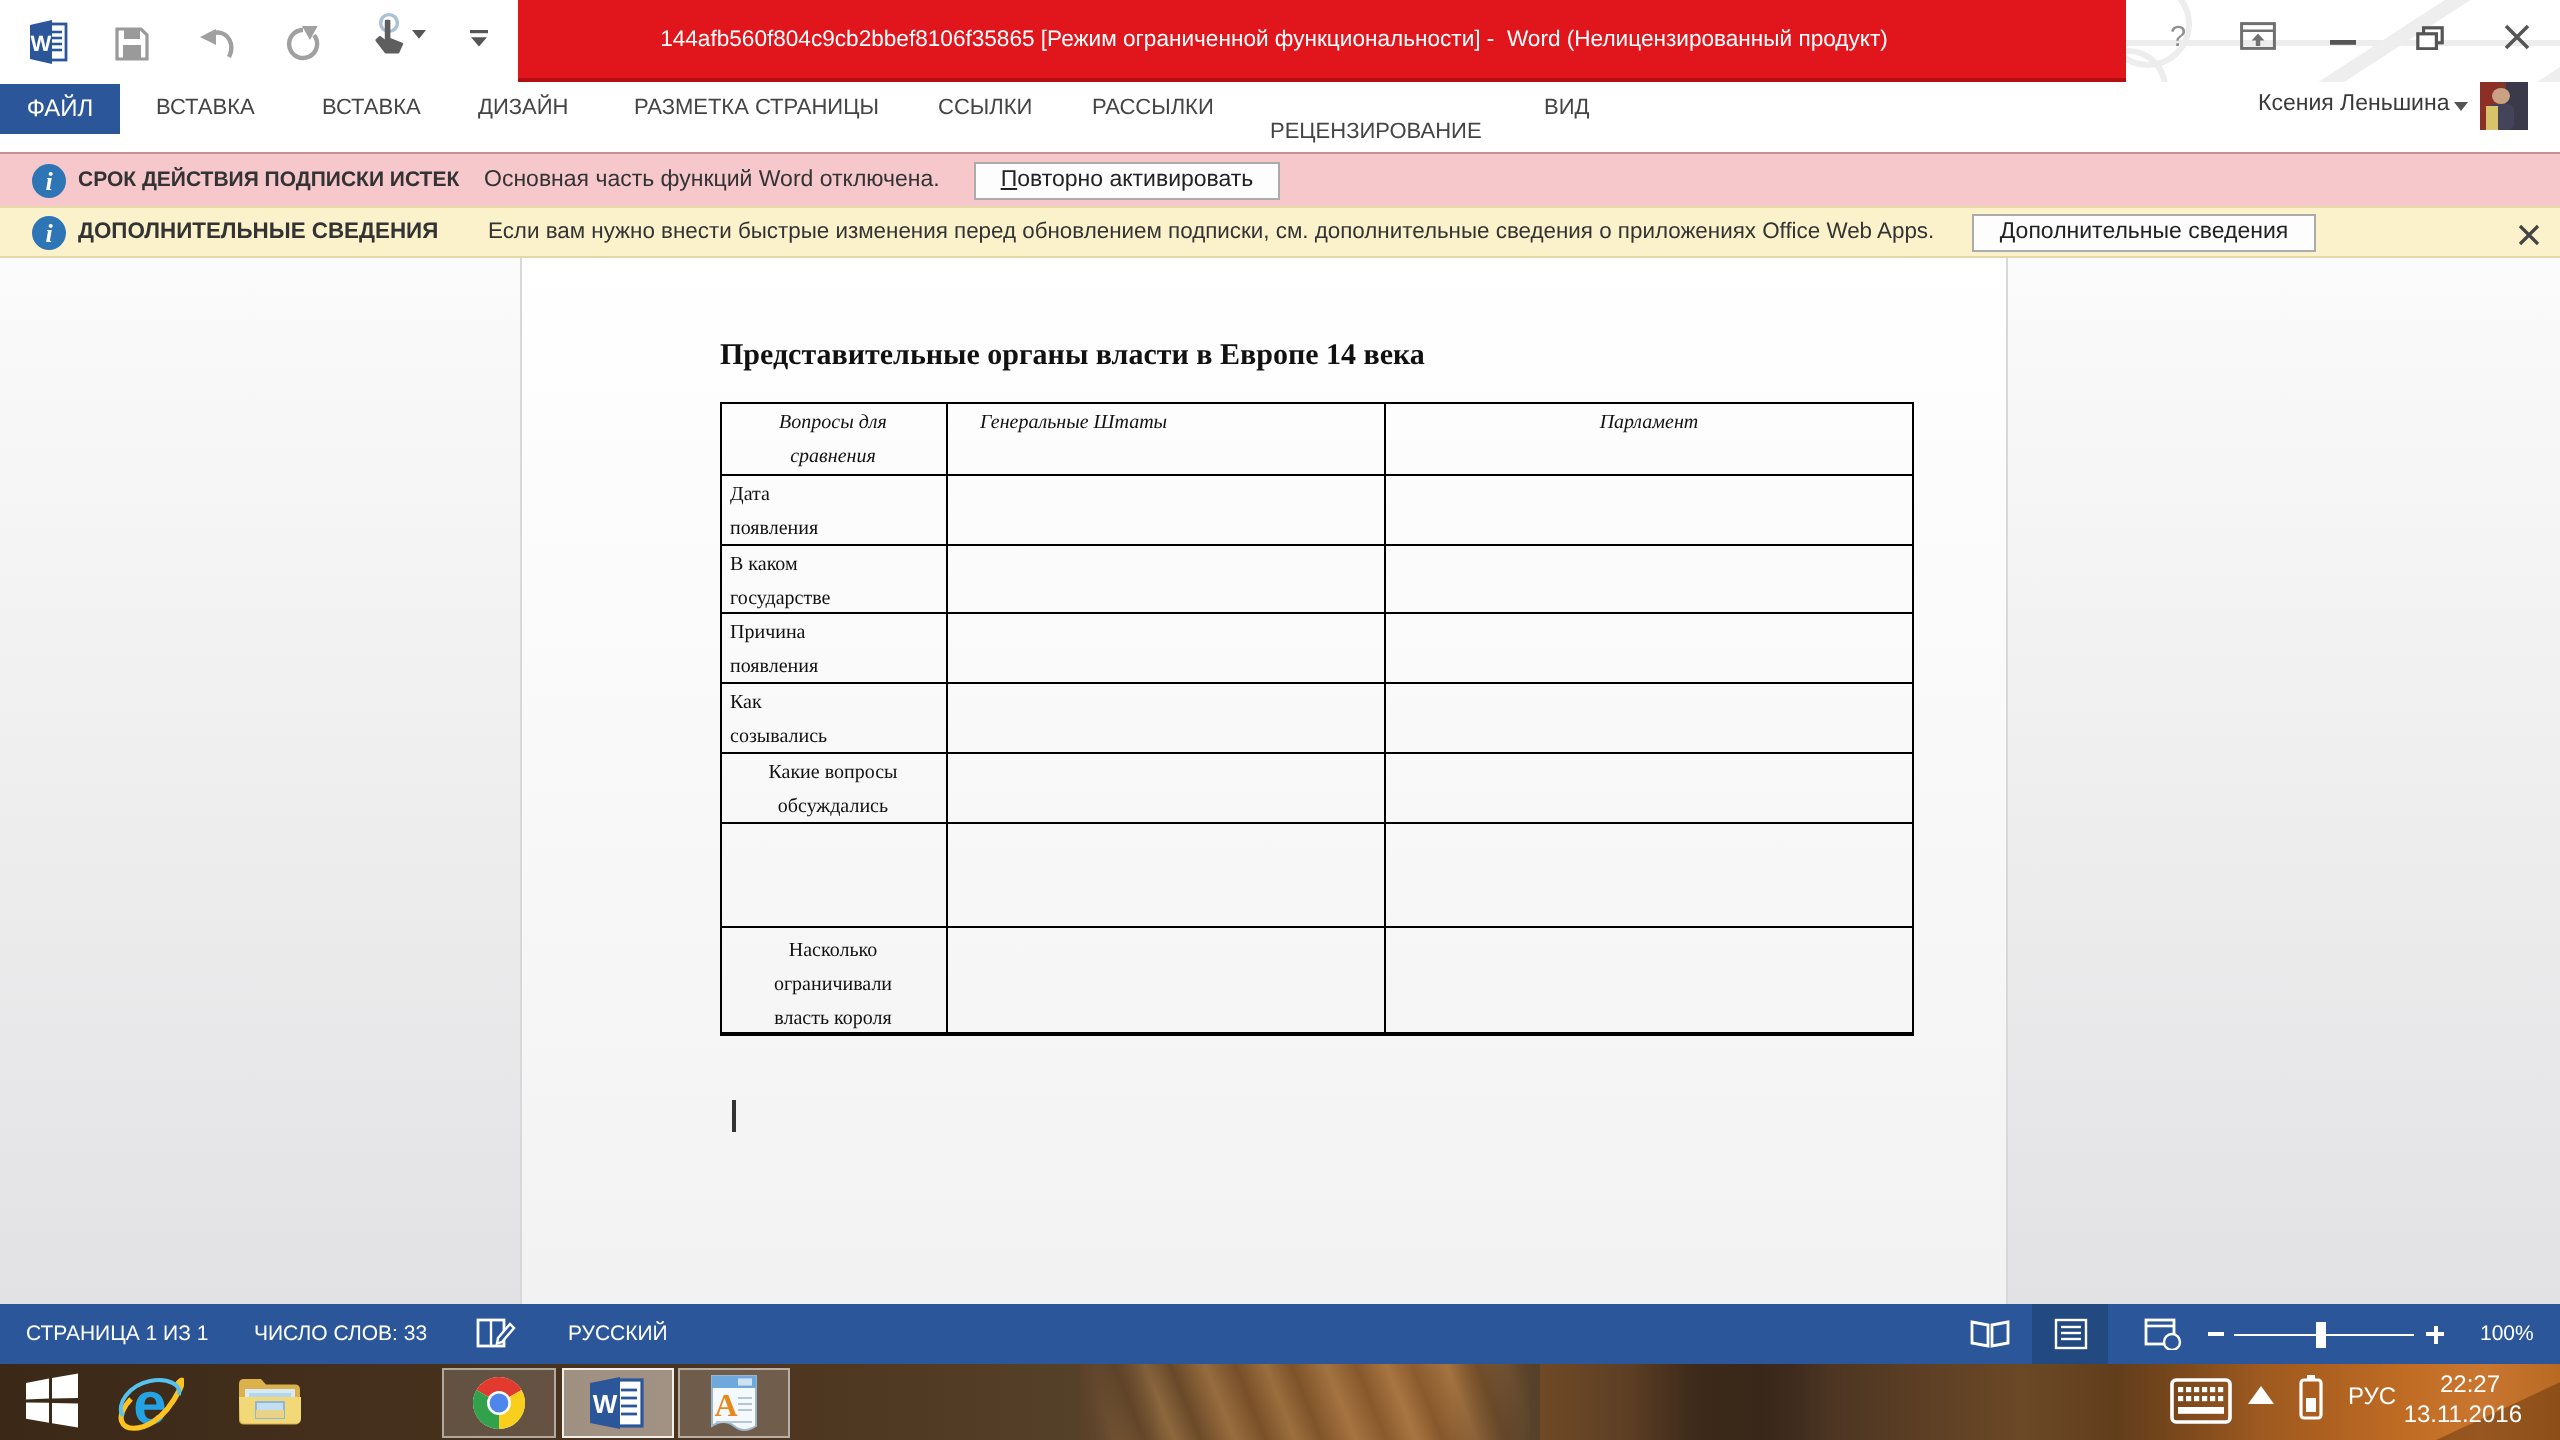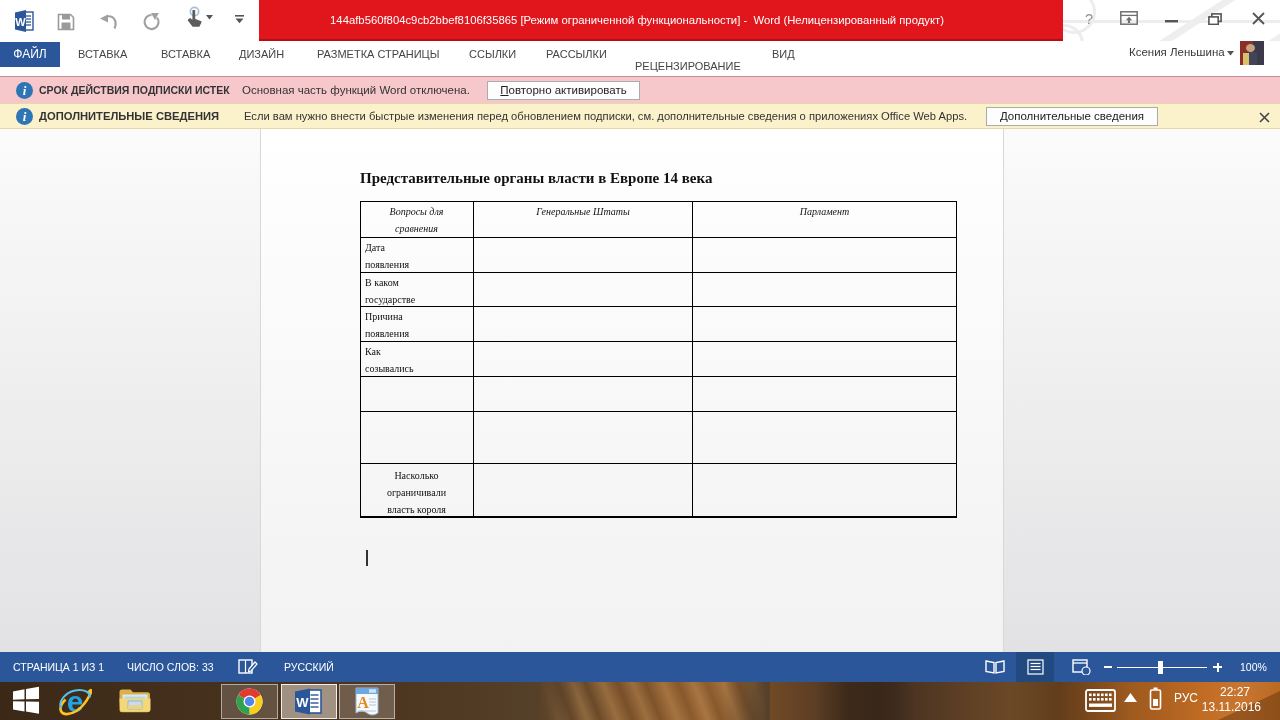--- a/index.html
+++ b/index.html
@@ -133,27 +133,28 @@
       <div class="abs" style="left:0;top:282px;width:597px;height:1.3px;background:#000;"></div>
       <div class="abs" style="left:0;top:334px;width:597px;height:1.3px;background:#000;"></div>
       <div class="abs" style="left:0;top:387px;width:597px;height:1.5px;background:#000;"></div>
 
       <div class="abs" style="left:0;top:72px;width:1.3px;height:316px;background:#000;"></div>
       <div class="abs" style="left:113px;top:72px;width:1.3px;height:316px;background:#000;"></div>
       <div class="abs" style="left:332px;top:72px;width:1.3px;height:316px;background:#000;"></div>
       <div class="abs" style="left:596px;top:72px;width:1.4px;height:316px;background:#000;"></div>
 
       <div class="abs" style="left:0;top:74px;width:113px;text-align:center;font-style:italic;">Вопросы для<br>сравнения</div>
-      <div class="abs" style="left:114px;top:74px;width:218px;text-align:center;font-style:italic;">Генеральные Штаты</div>
+      <div class="abs" style="left:130px;top:74px;width:218px;font-style:italic;">Генеральные Штаты</div>
       <div class="abs" style="left:333px;top:74px;width:263px;text-align:center;font-style:italic;">Парламент</div>
 
       <div class="abs" style="left:5px;top:110px;width:106px;">Дата<br>появления</div>
       <div class="abs" style="left:5px;top:145px;width:106px;">В каком<br>государстве</div>
       <div class="abs" style="left:5px;top:179px;width:106px;">Причина<br>появления</div>
       <div class="abs" style="left:5px;top:214px;width:106px;">Как<br>созывались</div>
+      <div class="abs" style="left:0px;top:249px;width:113px;text-align:center;">Какие вопросы<br>обсуждались</div>
       <div class="abs" style="left:0px;top:338px;width:113px;text-align:center;">Насколько<br>ограничивали<br>власть короля</div>
     </div>
     <div class="abs" style="left:6px;top:421px;width:1.5px;height:16px;background:#333;"></div>
   </div>
 </div>
 
 <div class="abs" style="left:0;top:652px;width:1280px;height:30px;background:#2b579a;color:#fff;font-size:10.5px;">
   <div class="abs" style="left:13px;top:0;height:30px;line-height:30px;">СТРАНИЦА 1 ИЗ 1</div>
   <div class="abs" style="left:127px;top:0;height:30px;line-height:30px;">ЧИСЛО СЛОВ: 33</div>
   <svg class="abs" style="left:238px;top:7px;" width="20" height="16" viewBox="0 0 20 16">

